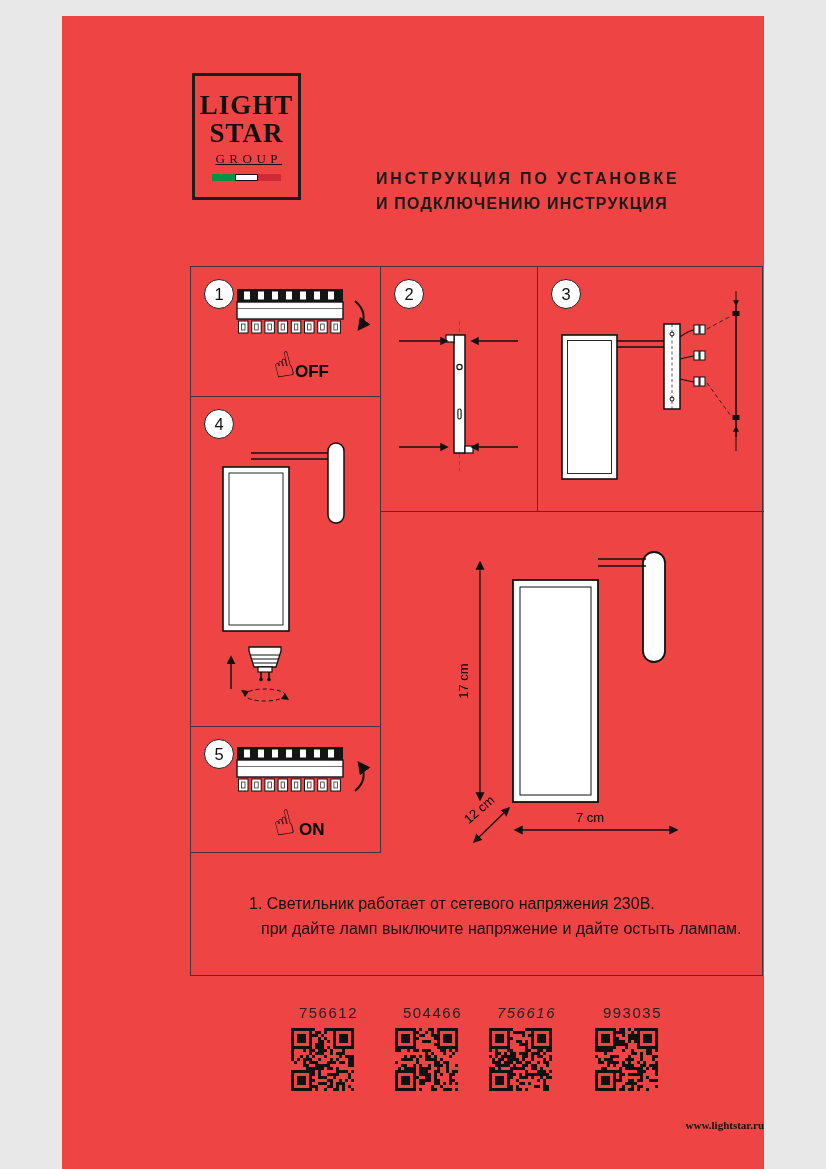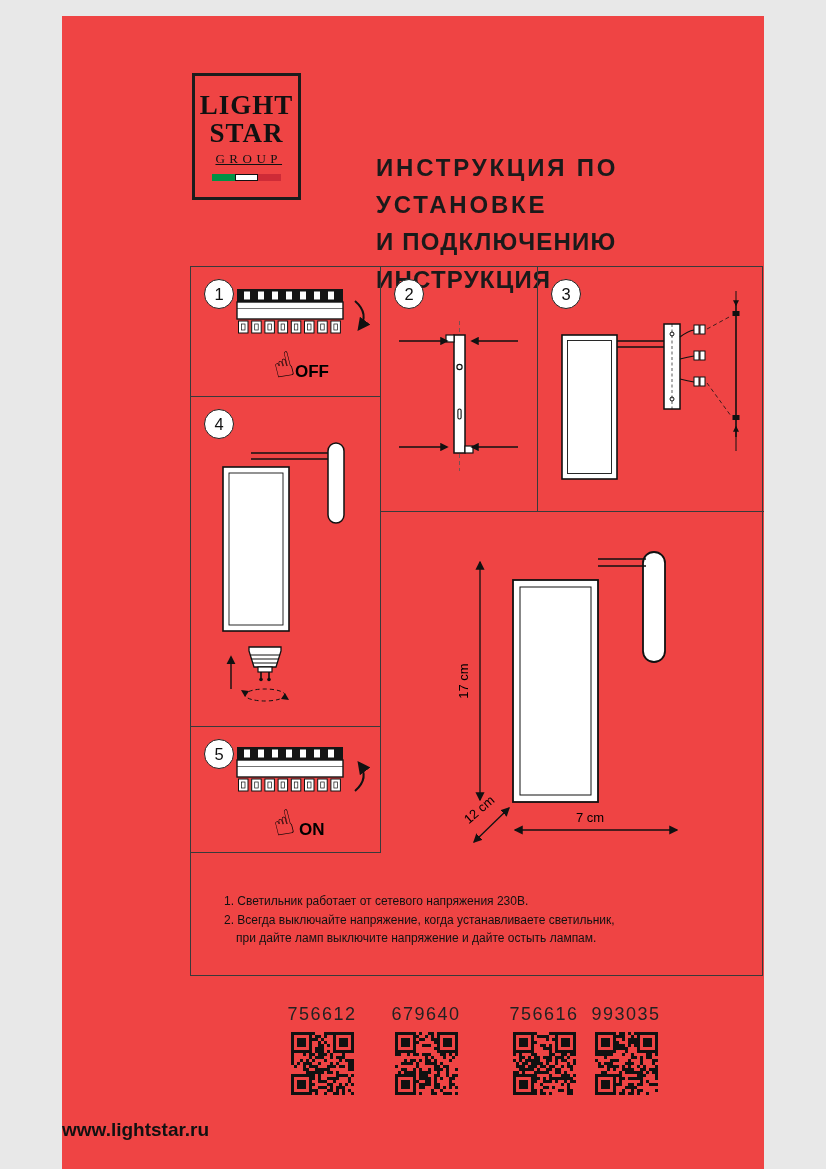--- a/index.html
+++ b/index.html
@@ -17,21 +17,21 @@
                 margin-top:4px; color:#111; text-indent:4.5px;text-decoration:underline; }
   .logo-flag { display:flex; margin-top:7px; }
   .logo-flag span { width:23px; height:7px; display:block; }
   .flag-green { background:#009246; }
   .flag-white { background:#fff; border:1px solid #111; }
   .flag-red   { background:#ce2b37; }
 
   
   .series-block { position:absolute; right:126px; top:56px; text-align:right;
                   font-weight:bold; font-size:19.5px; line-height:1.45; letter-spacing:0.5px; }
-  .title-block  { position:absolute; left:314px; top:133px; font-weight:bold; font-size:24px;
+  .title-block  { position:absolute; left:314px; top:151px; font-weight:bold; font-size:16px;
                   line-height:1.55; }
   .title-l1 { letter-spacing:2.8px; }
   .title-l2 { letter-spacing:1.2px; }
 
   
   .main-box { position:absolute; left:128px; top:250px; width:573px; height:710px;
               border:1.5px solid #3a3a3a; }
   .panel { position:absolute; }
   .p1 { left:0;     top:0;     width:190px; height:130px; border-right:1px solid #3a3a3a; border-bottom:1px solid #3a3a3a; }
   .p4 { left:0;     top:130px; width:190px; height:330px; border-right:1px solid #3a3a3a; border-bottom:1px solid #3a3a3a; }
@@ -39,30 +39,30 @@
   .p2 { left:190px; top:0;     width:157px; height:245px; border-right:1px solid #3a3a3a; border-bottom:1px solid #3a3a3a; }
   .p3 { left:347px; top:0;     width:226px; height:245px; border-bottom:1px solid #3a3a3a; }
   .pdim { left:190px; top:245px; width:383px; height:345px; }
 
   .step-circle { position:absolute; left:13px; top:12px; width:30px; height:30px;
                  border:1.6px solid #222; border-radius:50%; display:flex;
                  align-items:center; justify-content:center; font-size:16.5px; color:#111;
                  background:#fff; z-index:2; }
 
   svg.diagram { position:absolute; }
-  .notes { position:absolute; left:33px; top:625px; font-size:12px; line-height:1.55; color:#111; }
+  .notes { position:absolute; left:58px; top:625px; font-size:16px; line-height:1.55; color:#111; }
   .notes .indent { padding-left:12px; }
 
   
   .product { position:absolute; top:988px; width:72px; text-align:center; }
-  .product-article { font-size:18px; letter-spacing:1.5px; color:#222; }
+  .product-article { font-size:15px; letter-spacing:1.5px; color:#222;text-align:right; }
   .qr { width:64px; height:64px; margin:6px auto 0; display:flex; align-items:center; justify-content:center; }
 
-  .footer { position:absolute; left:0; top:1103px; width:100%; text-align:left;
-            font-weight:bold; font-size:19px; color:#111; }
+  .footer { position:absolute; left:0; top:1103px; width:100%; text-align:right;
+            font-weight:bold; font-size:11px; color:#111;font-family:Liberation Serif, serif; }
 </style>
 </head>
 <body>
 
 <div class="page">
 
   <div class="logo-box">
     <div class="logo-word">LIGHT</div>
     <div class="logo-word">STAR</div>
     <div class="logo-group">GROUP</div>
@@ -278,21 +278,20 @@
         <text transform="rotate(-90 87 169)" x="87" y="169" text-anchor="middle" font-size="13" font-family="'Liberation Sans',sans-serif">17 cm</text>
         <line x1="134" y1="318" x2="296" y2="318" stroke="#111" stroke-width="1.3" marker-start="url(#ar6)" marker-end="url(#ar6)"></line>
         <text x="209" y="310" text-anchor="middle" font-size="13" font-family="'Liberation Sans',sans-serif">7 cm</text>
         <line x1="128" y1="296" x2="93" y2="330" stroke="#111" stroke-width="1.3" marker-start="url(#ar6)" marker-end="url(#ar6)"></line>
         <text transform="rotate(-41 101 301)" x="101" y="301" text-anchor="middle" font-size="13" font-family="'Liberation Sans',sans-serif">12 cm</text>
       </svg>
     </div>
 
     <div class="notes">
       <div>1. Светильник работает от сетевого напряжения 230В.</div>
-      <div>2. Всегда выключайте напряжение, когда устанавливаете светильник,</div>
       <div class="indent">при дайте ламп выключите напряжение и дайте остыть лампам.</div>
     </div>
   </div>
 
   <div class="product" style="left:224px;">
     <div class="product-article">756612</div>
     <div class="qr">
         <svg width="63" height="63">
           <rect x="0" y="0" width="3" height="3" fill="#111"></rect>
           <rect x="3" y="0" width="3" height="3" fill="#111"></rect>
@@ -524,21 +523,21 @@
           <rect x="24" y="60" width="3" height="3" fill="#111"></rect>
           <rect x="33" y="60" width="3" height="3" fill="#111"></rect>
           <rect x="42" y="60" width="3" height="3" fill="#111"></rect>
           <rect x="45" y="60" width="3" height="3" fill="#111"></rect>
           <rect x="51" y="60" width="3" height="3" fill="#111"></rect>
           <rect x="60" y="60" width="3" height="3" fill="#111"></rect>
         </svg>
       </div>
   </div>
   <div class="product" style="left:328px;">
-    <div class="product-article">679640</div>
+    <div class="product-article">504466</div>
     <div class="qr">
         <svg width="63" height="63">
           <rect x="0" y="0" width="3" height="3" fill="#111"></rect>
           <rect x="3" y="0" width="3" height="3" fill="#111"></rect>
           <rect x="6" y="0" width="3" height="3" fill="#111"></rect>
           <rect x="9" y="0" width="3" height="3" fill="#111"></rect>
           <rect x="12" y="0" width="3" height="3" fill="#111"></rect>
           <rect x="15" y="0" width="3" height="3" fill="#111"></rect>
           <rect x="18" y="0" width="3" height="3" fill="#111"></rect>
           <rect x="24" y="0" width="3" height="3" fill="#111"></rect>
@@ -751,21 +750,21 @@
           <rect x="24" y="60" width="3" height="3" fill="#111"></rect>
           <rect x="36" y="60" width="3" height="3" fill="#111"></rect>
           <rect x="39" y="60" width="3" height="3" fill="#111"></rect>
           <rect x="48" y="60" width="3" height="3" fill="#111"></rect>
           <rect x="51" y="60" width="3" height="3" fill="#111"></rect>
           <rect x="54" y="60" width="3" height="3" fill="#111"></rect>
           <rect x="60" y="60" width="3" height="3" fill="#111"></rect>
         </svg>
       </div>
   </div>
-  <div class="product" style="left:446px;">
+  <div class="product" style="left:422px;font-style:italic;">
     <div class="product-article">756616</div>
     <div class="qr">
         <svg width="63" height="63">
           <rect x="0" y="0" width="3" height="3" fill="#111"></rect>
           <rect x="3" y="0" width="3" height="3" fill="#111"></rect>
           <rect x="6" y="0" width="3" height="3" fill="#111"></rect>
           <rect x="9" y="0" width="3" height="3" fill="#111"></rect>
           <rect x="12" y="0" width="3" height="3" fill="#111"></rect>
           <rect x="15" y="0" width="3" height="3" fill="#111"></rect>
           <rect x="18" y="0" width="3" height="3" fill="#111"></rect>

